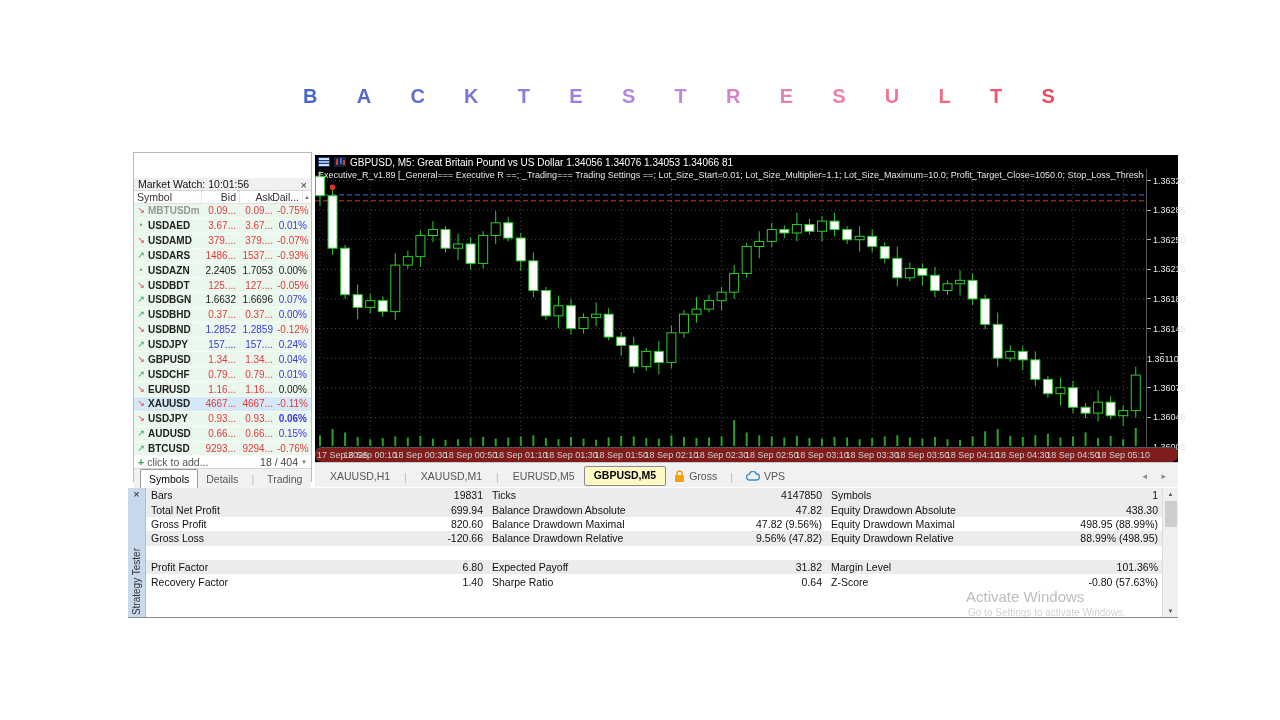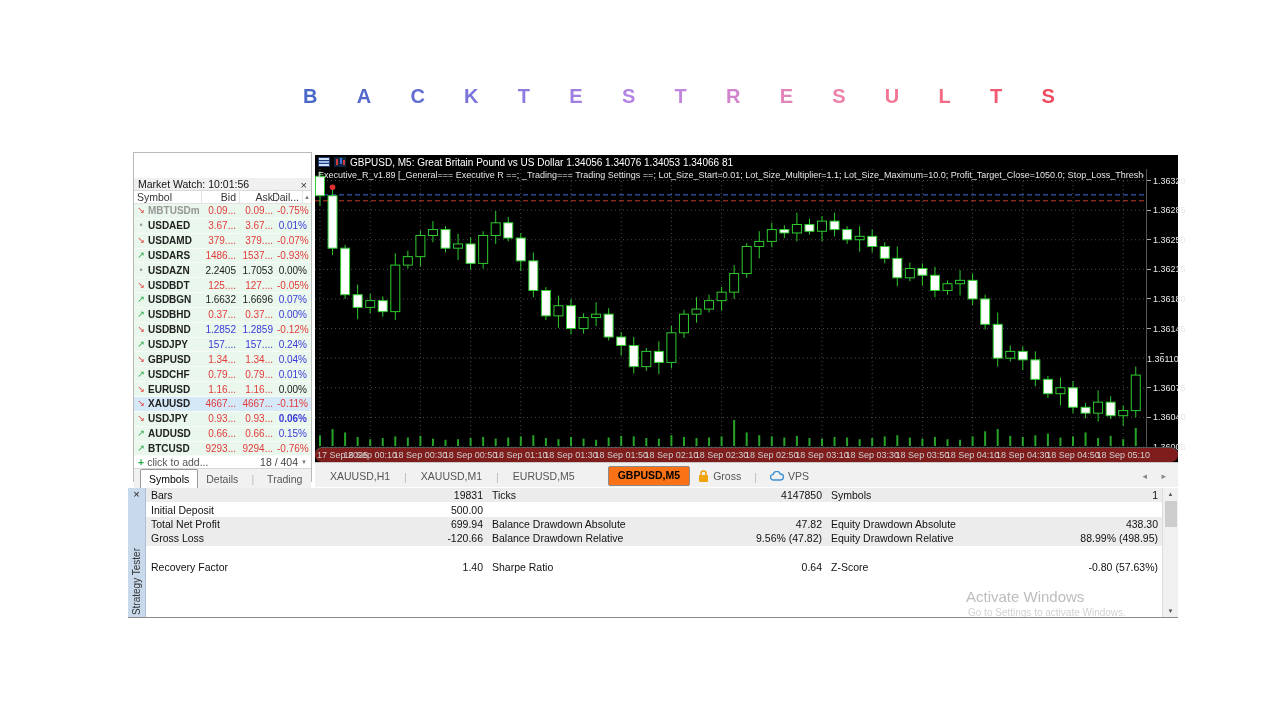--- a/index.html
+++ b/index.html
@@ -41,21 +41,21 @@
   .ch-body { position:relative; width:863px; height:278px; background:#000; }
   #plot-svg { position:absolute; left:0; top:0; }
   .ea-line { position:absolute; left:3px; top:1px; width:826px; color:#e6e6e6; font-size:9px; white-space:nowrap; overflow:hidden; z-index:3; }
   .price-scale { position:absolute; left:831px; top:0; width:32px; height:278px; background:#000; border-left:1px solid #555; }
   .p-lab { position:absolute; left:0; display:flex; align-items:center; color:#e8e8e8; font-size:9px; }
   .p-lab .tick { width:4px; height:1px; background:#aaa; margin-right:2px; }
   .ch-timeaxis { position:relative; width:863px; height:15px; background:#7f1d1d; border-top:1px solid #555; overflow:hidden;border-radius:7px; }
   .t-lab { position:absolute; top:2px; color:#cfcfcf; font-size:9px; white-space:nowrap; }
   .ch-tabbar { height:25px; background:#f1f1f1; border-top:1px solid #c9c9c9; display:flex; align-items:flex-end; padding:0 6px; color:#555; font-size:10.5px; position:relative; }
   .ch-tab { padding:3px 9px 5px; }
-  .ch-tab.active { background:#f97316; border:1px solid #8a8a8a; border-radius:2px; font-weight:bold; color:#000; padding:2px 9px 4px; margin-bottom:1px;margin-left:24px; }
+  .ch-tab.active { background:#fef9c3; border:1px solid #8a8a8a; border-radius:2px; font-weight:bold; color:#000; padding:2px 9px 4px; margin-bottom:1px; }
   .svc-tab { display:flex; align-items:center; gap:4px; padding:3px 8px 5px; }
   .nav-arrows { position:absolute; right:6px; bottom:6px; color:#888; font-size:9px; letter-spacing:6px; }
 
   
   #tester { position:absolute; left:128px; top:488px; width:1050px; height:130px; background:#fff; border-bottom:1px solid #8a8a8a; display:flex; overflow:hidden; }
   .ts-strip { width:18px; background:#c9d9ec; border-right:1px solid #aebfd4; display:flex; flex-direction:column; align-items:center; flex:0 0 auto; }
   .ts-strip .x { font-size:11px; color:#222; line-height:13px; }
   .ts-strip .lbl { writing-mode:vertical-rl; transform:rotate(180deg); font-size:10px; color:#333; margin-top:auto; margin-bottom:2px; }
   .ts-table { width:1016px; flex:0 0 auto; position:relative; }
   .ts-row { height:14.4px; display:grid; grid-template-columns:170px 171px 168px 171px 170px 166px; align-items:center; font-size:10.5px; color:#111; }
@@ -594,45 +594,53 @@
       <div class="watermark">Activate Windows</div>
       <div class="watermark2">Go to Settings to activate Windows.</div>
         <div class="ts-row gray">
           <span class="lab">Bars</span>
           <span class="val">19831</span>
           <span class="lab">Ticks</span>
           <span class="val">4147850</span>
           <span class="lab">Symbols</span>
           <span class="val">1</span>
         </div>
-        <div class="ts-row">
-          <span class="lab">Initial Deposit</span>
-          <span class="val">500.00</span>
-          <span class="lab"></span>
-          <span class="val"></span>
-          <span class="lab"></span>
-          <span class="val"></span>
-        </div>
         <div class="ts-row gray">
           <span class="lab">Total Net Profit</span>
           <span class="val">699.94</span>
           <span class="lab">Balance Drawdown Absolute</span>
           <span class="val">47.82</span>
           <span class="lab">Equity Drawdown Absolute</span>
           <span class="val">438.30</span>
         </div>
+        <div class="ts-row">
+          <span class="lab">Gross Profit</span>
+          <span class="val">820.60</span>
+          <span class="lab">Balance Drawdown Maximal</span>
+          <span class="val">47.82 (9.56%)</span>
+          <span class="lab">Equity Drawdown Maximal</span>
+          <span class="val">498.95 (88.99%)</span>
+        </div>
         <div class="ts-row gray">
           <span class="lab">Gross Loss</span>
           <span class="val">-120.66</span>
           <span class="lab">Balance Drawdown Relative</span>
           <span class="val">9.56% (47.82)</span>
           <span class="lab">Equity Drawdown Relative</span>
           <span class="val">88.99% (498.95)</span>
         </div>
         <div class="ts-row"></div>
+        <div class="ts-row gray">
+          <span class="lab">Profit Factor</span>
+          <span class="val">6.80</span>
+          <span class="lab">Expected Payoff</span>
+          <span class="val">31.82</span>
+          <span class="lab">Margin Level</span>
+          <span class="val">101.36%</span>
+        </div>
         <div class="ts-row">
           <span class="lab">Recovery Factor</span>
           <span class="val">1.40</span>
           <span class="lab">Sharpe Ratio</span>
           <span class="val">0.64</span>
           <span class="lab">Z-Score</span>
           <span class="val">-0.80 (57.63%)</span>
         </div>
       </div>
     <div class="ts-scroll">

